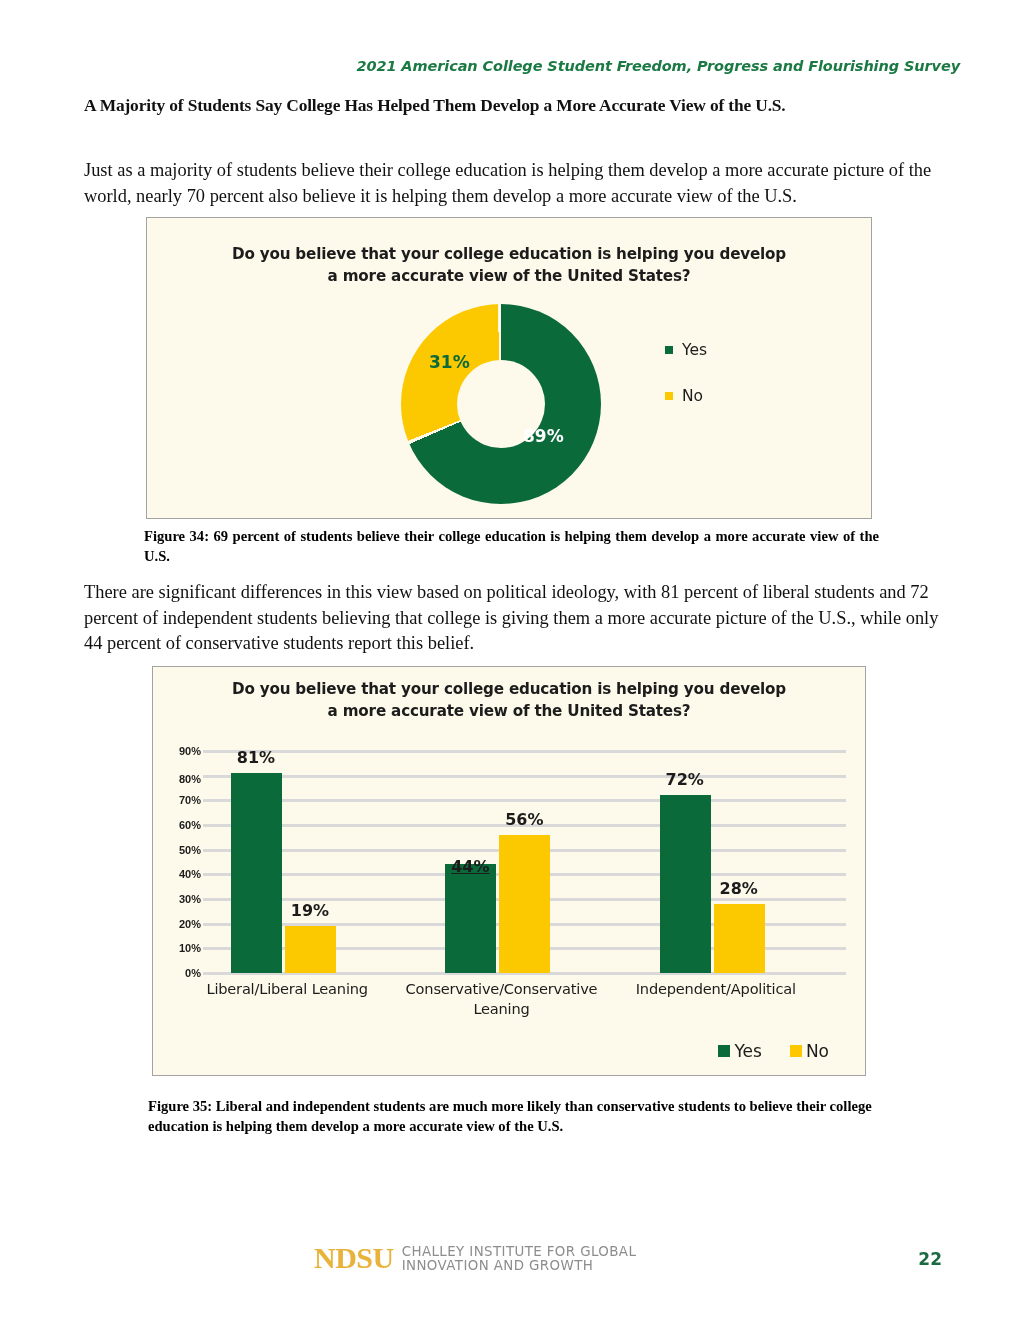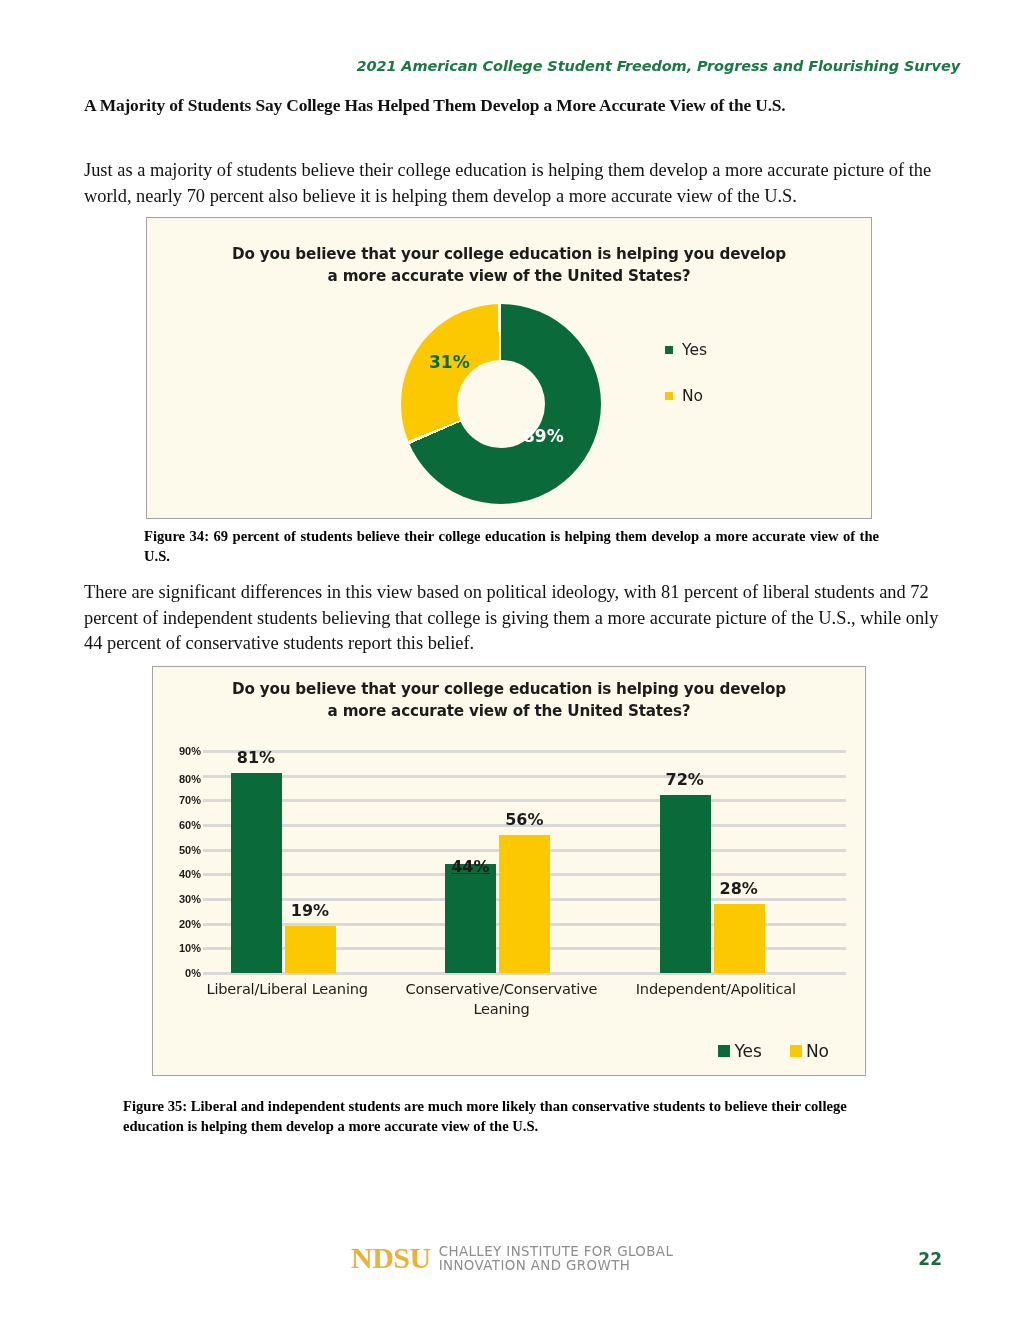--- a/index.html
+++ b/index.html
@@ -68,21 +68,21 @@
     font-weight: bold;
   }
   #caption-34 {
     top: 526px;
     left: 144px;
     width: 735px;
     text-align: justify;
   }
   #caption-35 {
     top: 1096px;
-    left: 123px;
+    left: 148px;
     width: 748px;
   }
 
   
   .chart-panel {
     position: absolute;
     background: #fdfaeb;
     border: 1px solid #a3a3a3;
     box-sizing: border-box;
   }
@@ -277,21 +277,21 @@
     font-size: 17px;
     color: #1c1c1c;
   }
   .bar-legend .legend-item { display: flex; align-items: center; }
   .bar-legend .legend-item + .legend-item { margin-left: 28px; }
   .bar-legend .legend-swatch { width: 12px; height: 12px; margin-right: 4px; }
 
   
   .footer-logo {
     position: absolute;
-    left: 351px;
+    left: 314px;
     top: 1243px;
     display: flex;
     align-items: flex-end;
   }
   .logo-ndsu {
     font-family: "Liberation Serif", serif;
     font-weight: bold;
     font-size: 30px;
     line-height: 30px;
     color: #e8b33a;

